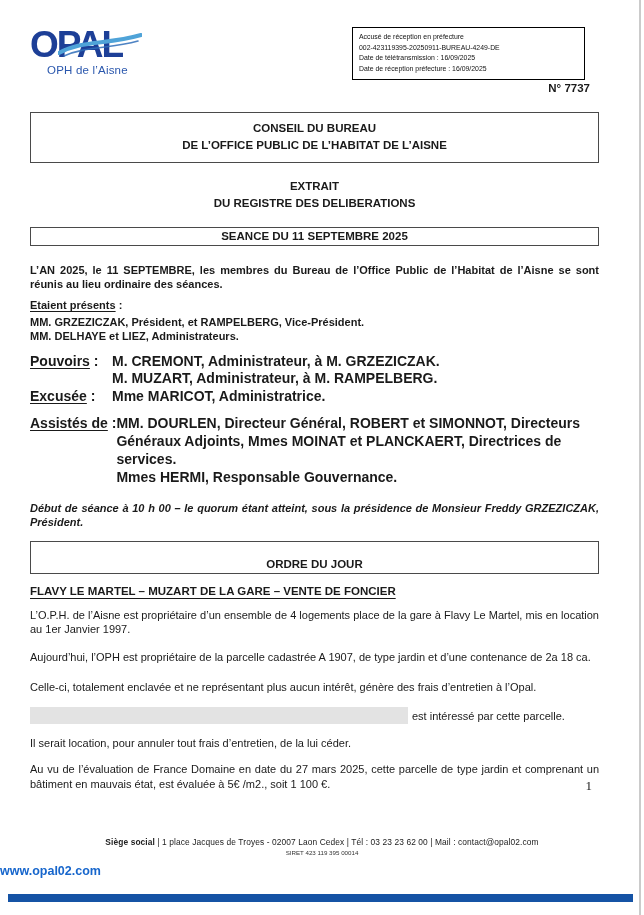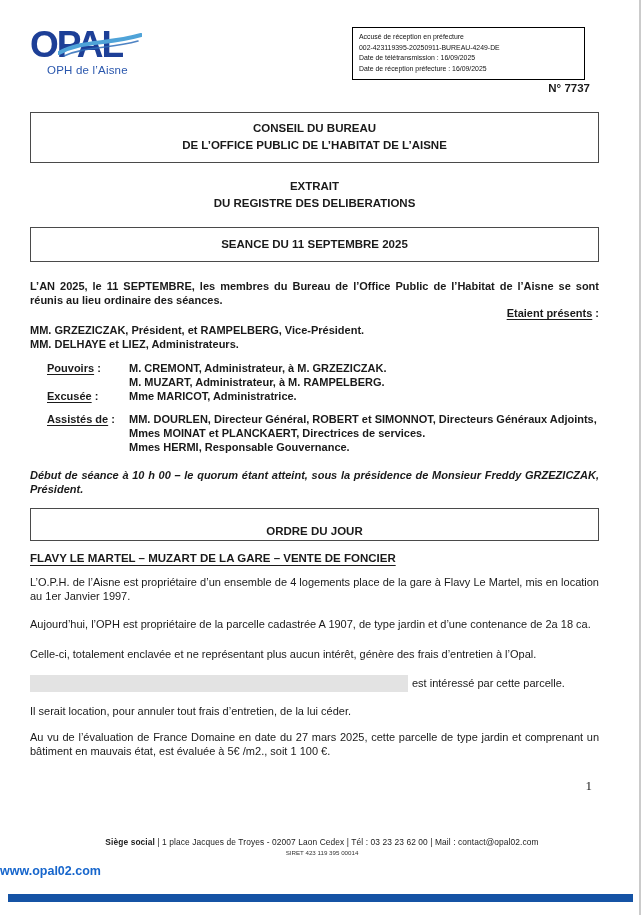--- a/index.html
+++ b/index.html
@@ -35,33 +35,33 @@
 
   
   .content { position: absolute; left: 30px; top: 112px; width: 569px; }
 
   .tbox {
     border: 1.5px solid #4a4a4a; text-align: center;
     font-weight: bold; font-size: 11.5px; line-height: 1.5;
     padding: 7px 4px;
   }
   .extract { text-align: center; font-weight: bold; font-size: 11.5px; line-height: 1.5; margin-top: 15px; }
-  .session-box { margin-top: 15px; padding: 8px 4px; }
+  .session-box { margin-top: 15px; padding: 0 4px; }
   .block-line { display: block; }
 
   p.body-p { font-size: 11px; line-height: 1.28; text-align: justify; }
   .bold { font-weight: bold; }
   .it { font-style: italic; }
   .u { text-decoration: underline; text-underline-offset: 2px; }
 
   .intro { margin-top: 17px; }
-  .present-head { font-size: 11px; text-align: right; }
+  .present-head { margin-top: 8px; font-size: 11px; }
   .present-lines { margin-top: 4px; }
 
-  .role-row { display: flex; margin-top: 0; font-size: 11px; line-height: 1.28; margin-left: 17px; }
+  .role-row { display: flex; margin-top: 0; font-size: 14px; line-height: 1.28; }
   .role-row.mt { margin-top: 9px; }
   .role-label { flex: 0 0 82px; font-weight: bold; white-space: nowrap; }
   .role-content { flex: 1; font-weight: bold; text-align: left; }
 
   .session-start { margin-top: 14px; }
 
   .agenda-box {
     margin-top: 12px; border: 1.5px solid #4a4a4a;
     text-align: center; font-weight: bold; font-size: 11.5px;
     padding: 16px 0 3px;

